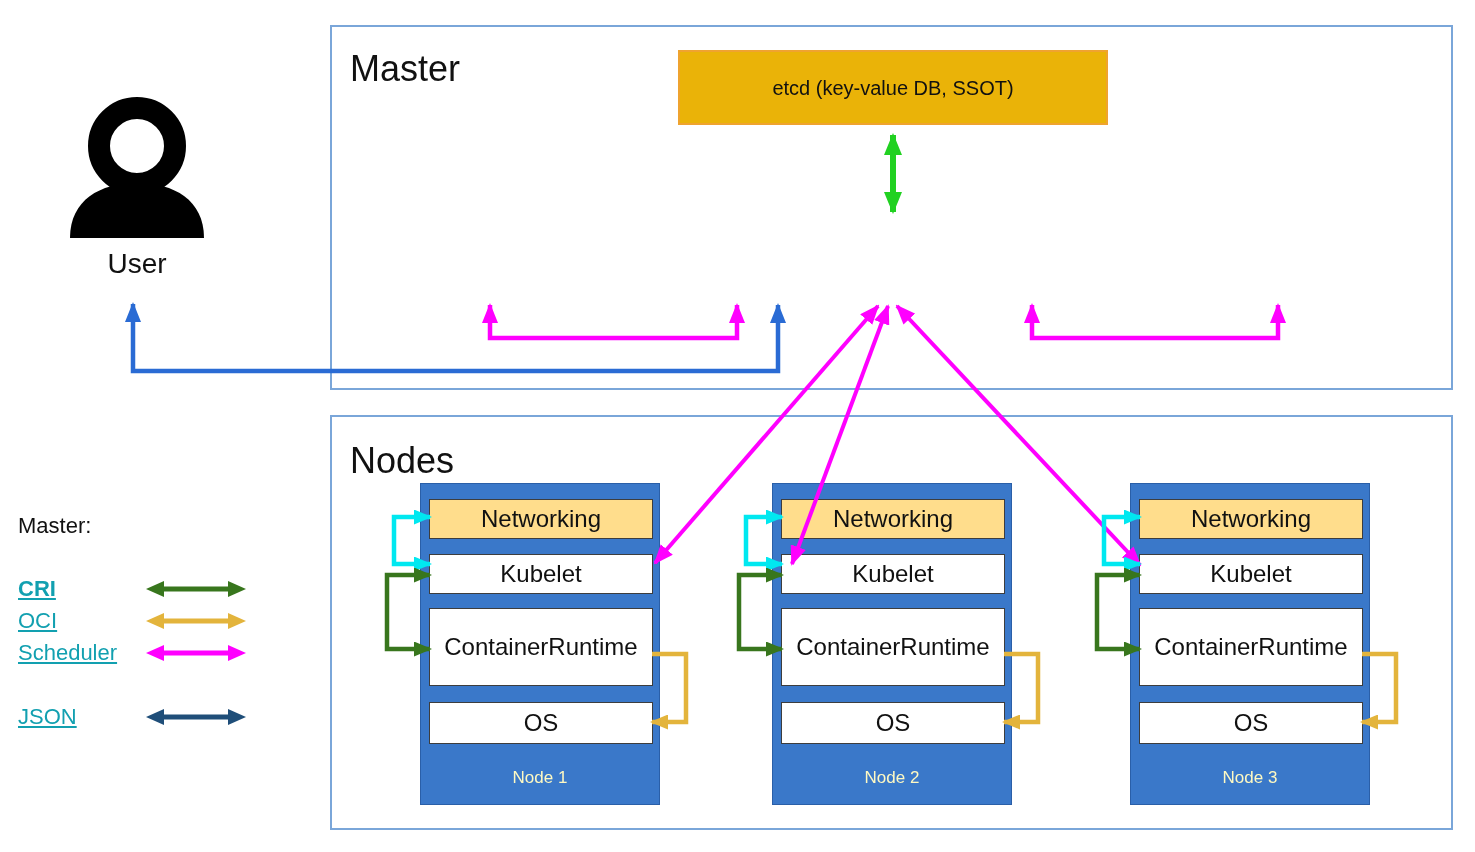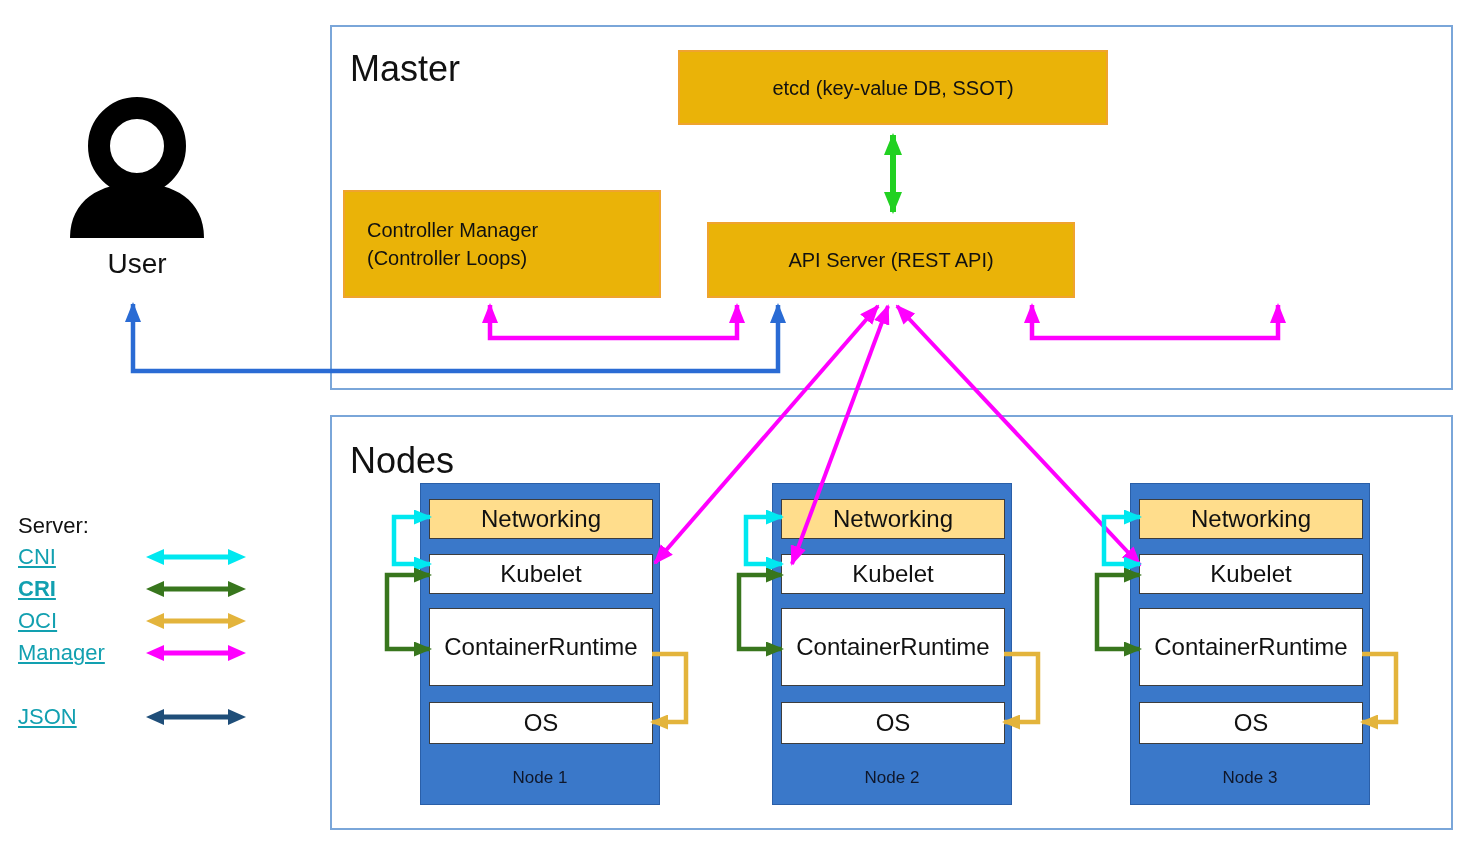--- a/index.html
+++ b/index.html
@@ -27,21 +27,21 @@
   .node { position:absolute; top:483px; width:240px; height:322px; background:var(--node-blue);
           border:1.5px solid #2a5fa8; }
   .node-1 { left:420px; } .node-2 { left:772px; } .node-3 { left:1130px; }
   .layer { position:absolute; left:8px; width:224px; background:#fff; border:1.5px solid #3d3d3d;
            display:flex; align-items:center; justify-content:center; font-size:24px; color:#111; }
   .layer.networking { top:15px; height:40px; background:var(--networking-fill); }
   .layer.kubelet    { top:70px; height:40px; }
   .layer.runtime    { top:124px; height:78px; flex-direction:row; line-height:1.3; }
   .layer.os         { top:218px; height:42px; }
   .node-label { position:absolute; left:0; bottom:16px; width:100%; text-align:center;
-                color:#0f172a; font-size:17px; }
+                color:#fef9c3; font-size:17px; }
 
   .legend-title { position:absolute; left:18px; top:513px; font-size:22px; color:#111; }
   .legend-row { position:absolute; left:18px; width:232px; height:26px;
                 display:flex; align-items:center; }
   .legend-link { display:inline-block; width:126px; font-size:22px; color:var(--legend-link);
                  text-decoration:underline; cursor:pointer; }
   .legend-arrow { display:block; }
 
   .overlay { position:absolute; left:0; top:0; z-index:10; pointer-events:none; }
 </style>
@@ -56,26 +56,21 @@
       <path d="M 8,150 C 8,112 38,95 75,95 C 112,95 142,112 142,150 Z" fill="#000000"></path>
     </svg>
     <div class="user-label">User</div>
   </div>
 
   <div class="frame master-frame"></div>
   <div class="section-title" style="left:350px; top:48px;">Master</div>
 
   <div class="obox center etcd-box">etcd (key-value DB, SSOT)</div>
 
-  <div class="obox leftpad cm-box">
-    <span>Controller Manager</span>
-    <span>(Controller Loops)</span>
-  </div>
 
-  <div class="obox center api-box">API Server (REST API)</div>
 
 
   <div class="frame nodes-frame"></div>
   <div class="section-title" style="left:350px; top:440px;">Nodes</div>
 
   <div class="node node-1">
     <div class="layer networking">Networking</div>
     <div class="layer kubelet">Kubelet</div>
     <div class="layer runtime">
       <span>Container</span>
@@ -100,48 +95,40 @@
     <div class="layer networking">Networking</div>
     <div class="layer kubelet">Kubelet</div>
     <div class="layer runtime">
       <span>Container</span>
       <span>Runtime</span>
     </div>
     <div class="layer os">OS</div>
     <div class="node-label">Node 3</div>
   </div>
 
-  <div class="legend-title">Server:</div>
+  <div class="legend-title">Master:</div>
 
-  <div class="legend-row" style="top:544px;">
-    <a class="legend-link">CNI</a>
-    <svg class="legend-arrow" width="104" height="24" viewBox="0 0 104 24">
-      <line x1="18" y1="12" x2="86" y2="12" stroke-width="5" stroke="#00e8f0"></line>
-      <polygon points="2,12 20,4 20,20" fill="#00e8f0"></polygon>
-      <polygon points="102,12 84,4 84,20" fill="#00e8f0"></polygon>
-    </svg>
-  </div>
   <div class="legend-row" style="top:576px;font-weight:bold;">
     <a class="legend-link">CRI</a>
     <svg class="legend-arrow" width="104" height="24" viewBox="0 0 104 24">
       <line x1="18" y1="12" x2="86" y2="12" stroke-width="5" stroke="#38761d"></line>
       <polygon points="2,12 20,4 20,20" fill="#38761d"></polygon>
       <polygon points="102,12 84,4 84,20" fill="#38761d"></polygon>
     </svg>
   </div>
   <div class="legend-row" style="top:608px;">
     <a class="legend-link">OCI</a>
     <svg class="legend-arrow" width="104" height="24" viewBox="0 0 104 24">
       <line x1="18" y1="12" x2="86" y2="12" stroke-width="5" stroke="#e3b43c"></line>
       <polygon points="2,12 20,4 20,20" fill="#e3b43c"></polygon>
       <polygon points="102,12 84,4 84,20" fill="#e3b43c"></polygon>
     </svg>
   </div>
   <div class="legend-row" style="top:640px;">
-    <a class="legend-link">Manager</a>
+    <a class="legend-link">Scheduler</a>
     <svg class="legend-arrow" width="104" height="24" viewBox="0 0 104 24">
       <line x1="18" y1="12" x2="86" y2="12" stroke-width="5" stroke="#ff00ff"></line>
       <polygon points="2,12 20,4 20,20" fill="#ff00ff"></polygon>
       <polygon points="102,12 84,4 84,20" fill="#ff00ff"></polygon>
     </svg>
   </div>
   <div class="legend-row" style="top:704px;">
     <a class="legend-link">JSON</a>
     <svg class="legend-arrow" width="104" height="24" viewBox="0 0 104 24">
       <line x1="18" y1="12" x2="86" y2="12" stroke-width="5" stroke="#1f4e79"></line>

